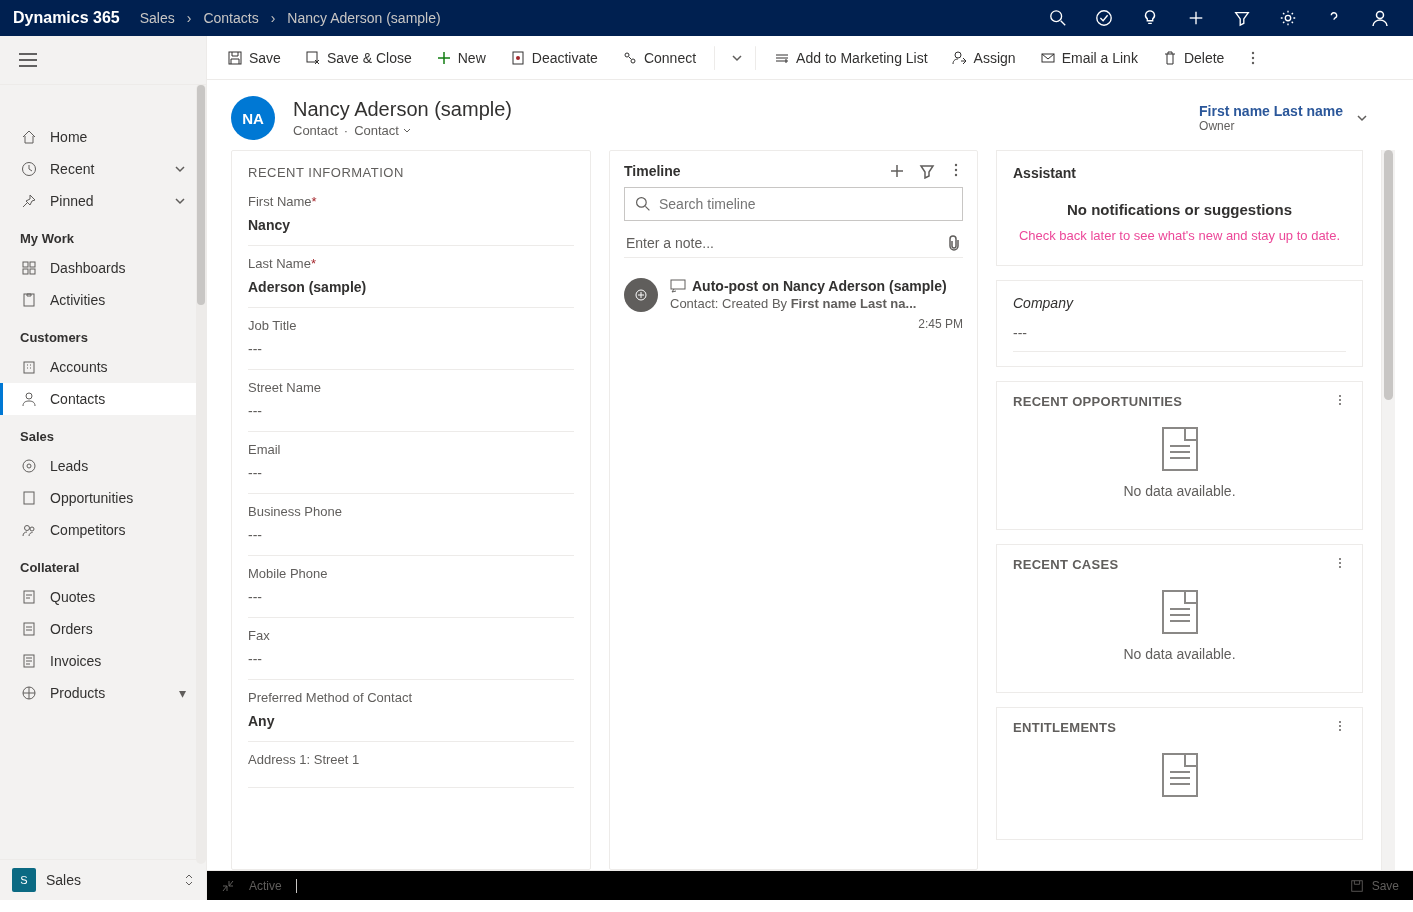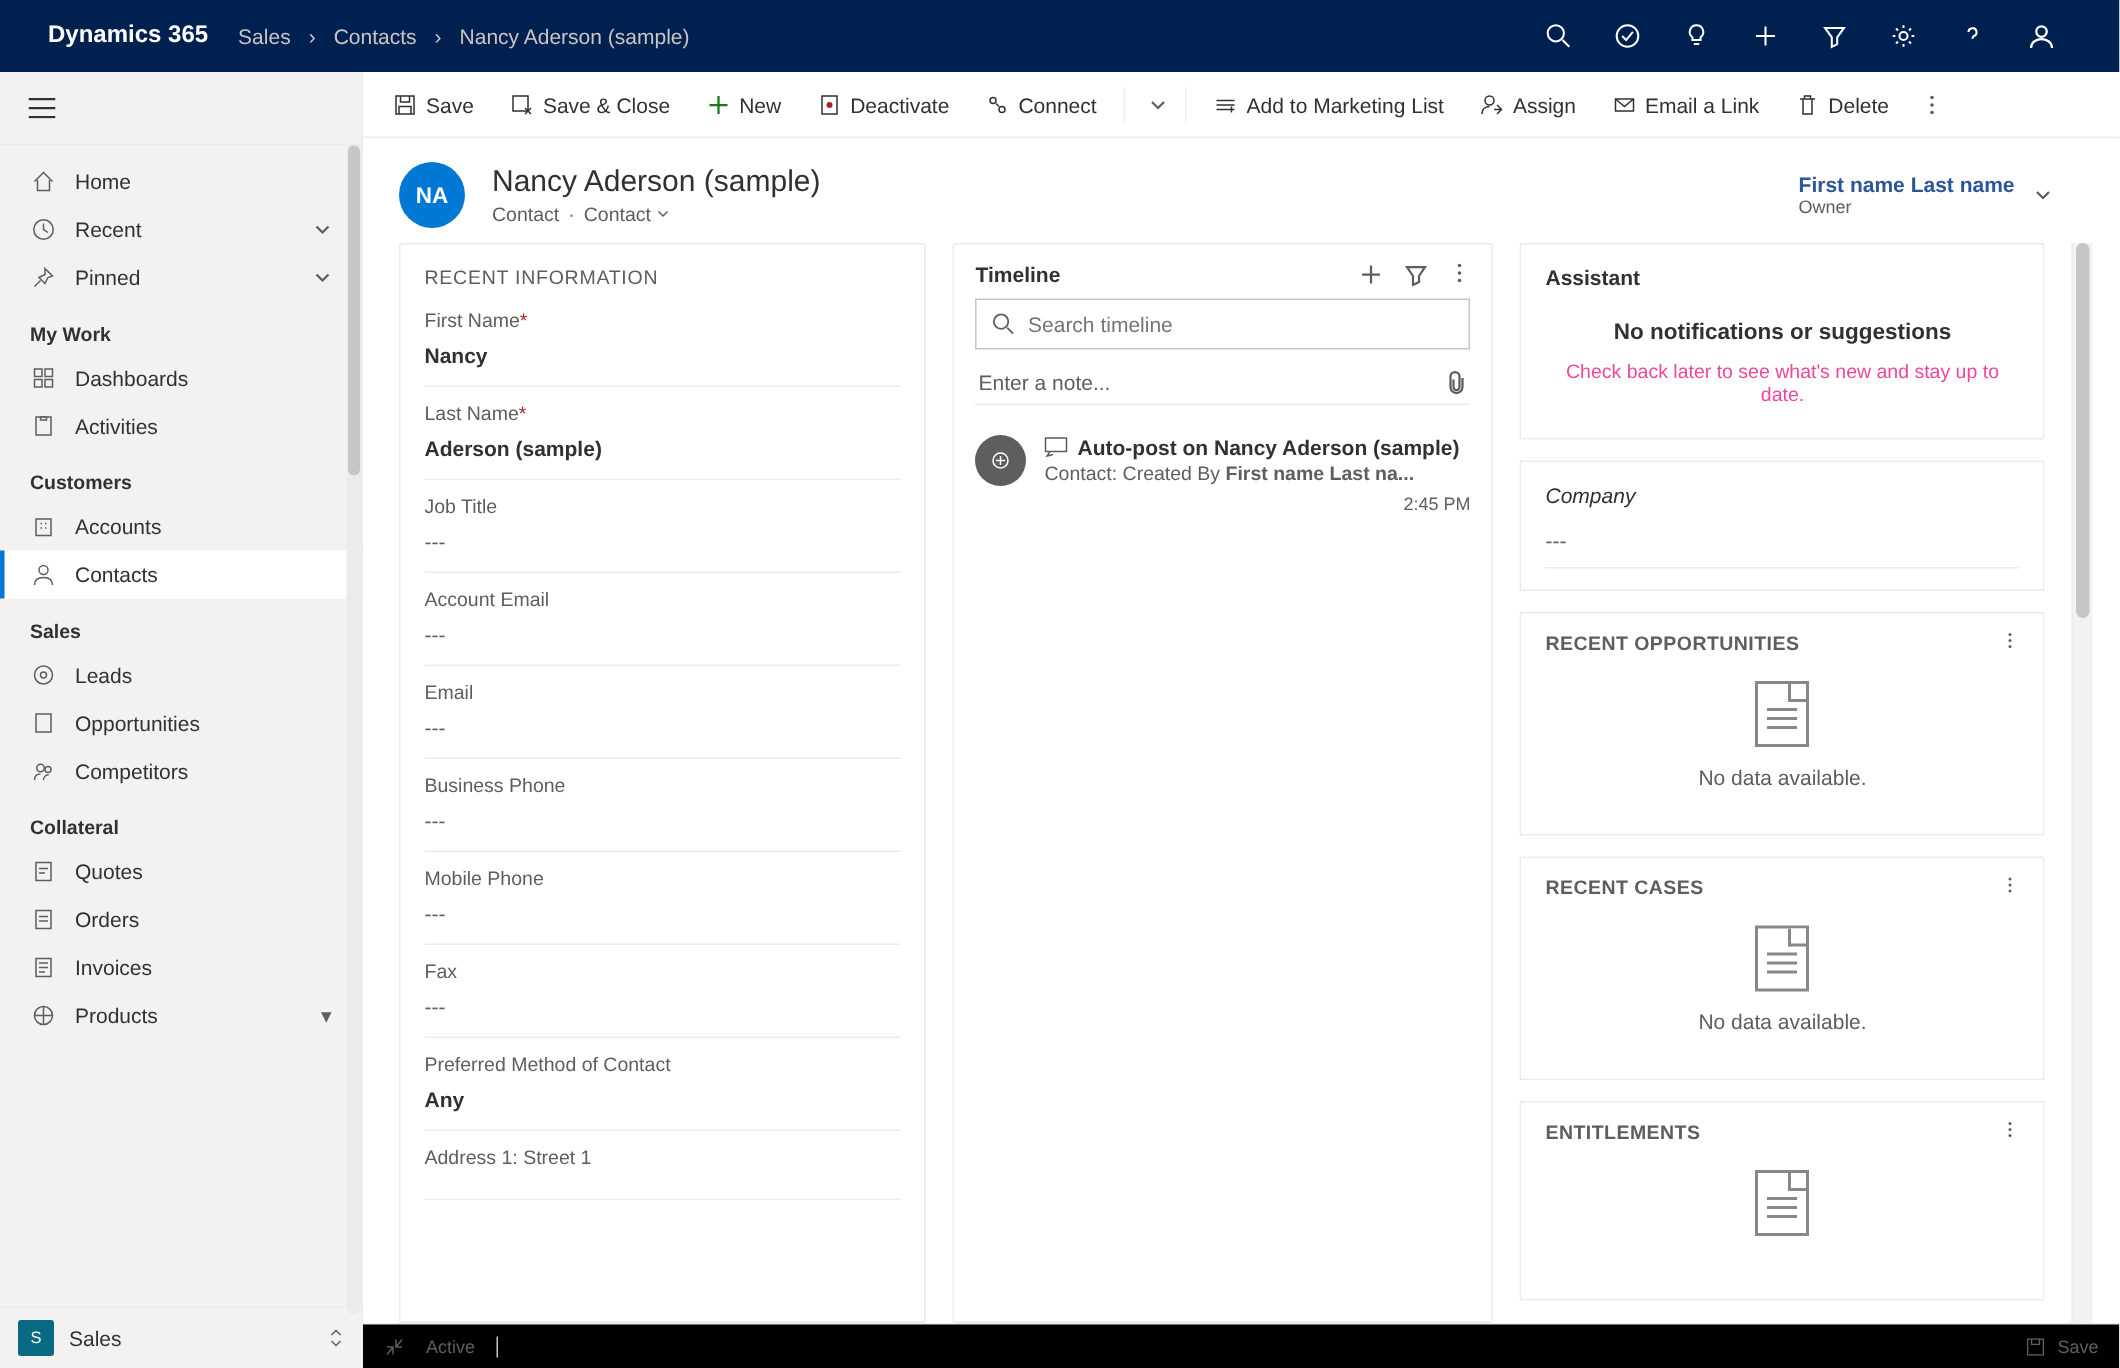--- a/index.html
+++ b/index.html
@@ -1,26 +1,26 @@
 <!DOCTYPE html>
 <html><head>
 <meta charset="utf-8">
 <style>
 * { box-sizing: border-box; margin: 0; padding: 0; }
 body { font-family: "Segoe UI", -apple-system, sans-serif; font-size: 14px; color: #323130; overflow: hidden; width: 1413px; height: 912px; }
-.topbar { background: #002050; color: #fff; height: 48px; display: flex; align-items: center; padding: 0 32px; }
+.topbar { background: #002050; color: #fff; height: 36px; display: flex; align-items: center; padding: 0 13px; }
 .topbar-left { display: flex; align-items: center; gap: 8px; font-size: 14px; }
 .topbar-brand { font-weight: 600; font-size: 16px; margin-right: 8px; }
 .topbar-crumb { color: #c8c6c4; }
 .topbar-crumb a { color: #c8c6c4; text-decoration: none; cursor: pointer; padding: 0 4px; }
 .chev { color: #c8c6c4; }
 .topbar-right { margin-left: auto; display: flex; gap: 6px; }
 .topbar-icon { width: 40px; height: 48px; display: flex; align-items: center; justify-content: center; cursor: pointer; color: #fff; }
 .app { display: flex; height: calc(100% - 48px); }
-.sidebar { width: 242px; background: #f3f2f1; border-right: 1px solid #edebe9; display: flex; flex-direction: column; position: relative; }
+.sidebar { width: 207px; background: #f3f2f1; border-right: 1px solid #edebe9; display: flex; flex-direction: column; position: relative; gap: 28px; }
 .sidebar-top { padding: 12px 16px; border-bottom: 1px solid #edebe9; }
 .hamburger { width: 24px; height: 24px; display: flex; align-items: center; justify-content: center; cursor: pointer; }
 .sidebar-body { flex: 1; overflow-y: auto; padding: 8px 0; }
 .sb-item { display: flex; align-items: center; padding: 8px 20px; cursor: pointer; gap: 12px; color: #323130; }
 .sb-item.active { background: #fff; border-left: 3px solid #0078d4; padding-left: 17px; }
 .sb-item .ic { width: 18px; display: flex; justify-content: center; color: #605e5c; }
 .sb-item .chv { margin-left: auto; color: #605e5c; }
 .sb-group { padding: 14px 20px 6px; font-weight: 600; color: #323130; font-size: 13px; }
 .sidebar-footer { border-top: 1px solid #edebe9; padding: 8px 12px; display: flex; align-items: center; gap: 10px; }
 .area-box { width: 24px; height: 24px; background: #0b6a83; color: #fff; display: flex; align-items: center; justify-content: center; font-size: 11px; border-radius: 2px; }
@@ -470,21 +470,21 @@
             </div>
             <div class="fld">
               <div class="fld-lbl">Last Name<span class="req">*</span></div>
               <div class="fld-val">Aderson (sample)</div>
             </div>
             <div class="fld">
               <div class="fld-lbl">Job Title</div>
               <div class="fld-val empty">---</div>
             </div>
             <div class="fld">
-              <div class="fld-lbl">Account Email</div>
+              <div class="fld-lbl">Street Name</div>
               <div class="fld-val empty">---</div>
             </div>
             <div class="fld">
               <div class="fld-lbl">Email</div>
               <div class="fld-val empty">---</div>
             </div>
             <div class="fld">
               <div class="fld-lbl">Business Phone</div>
               <div class="fld-val empty">---</div>
             </div>

